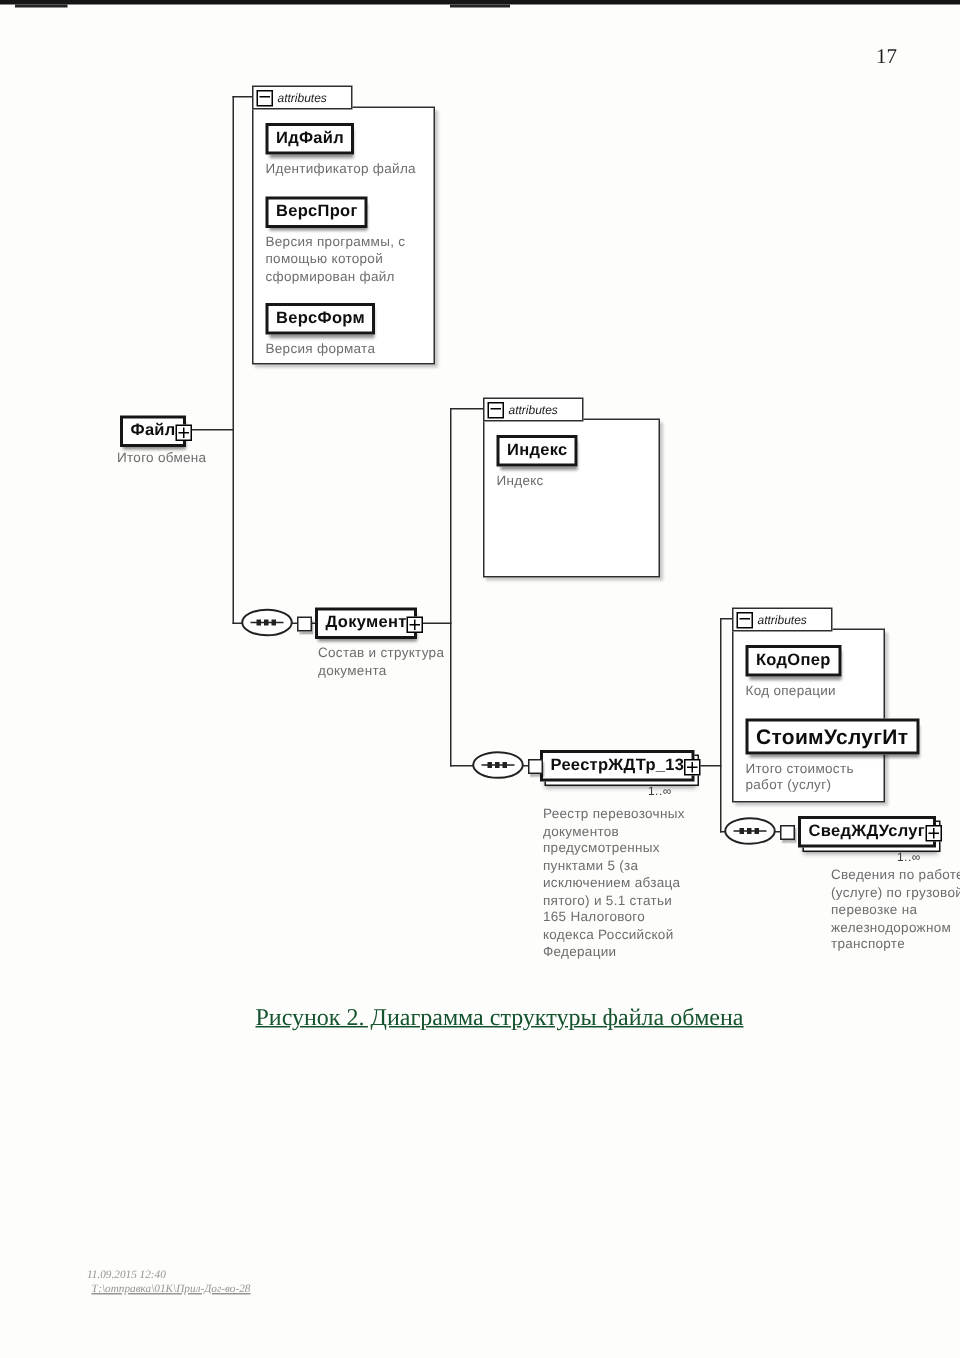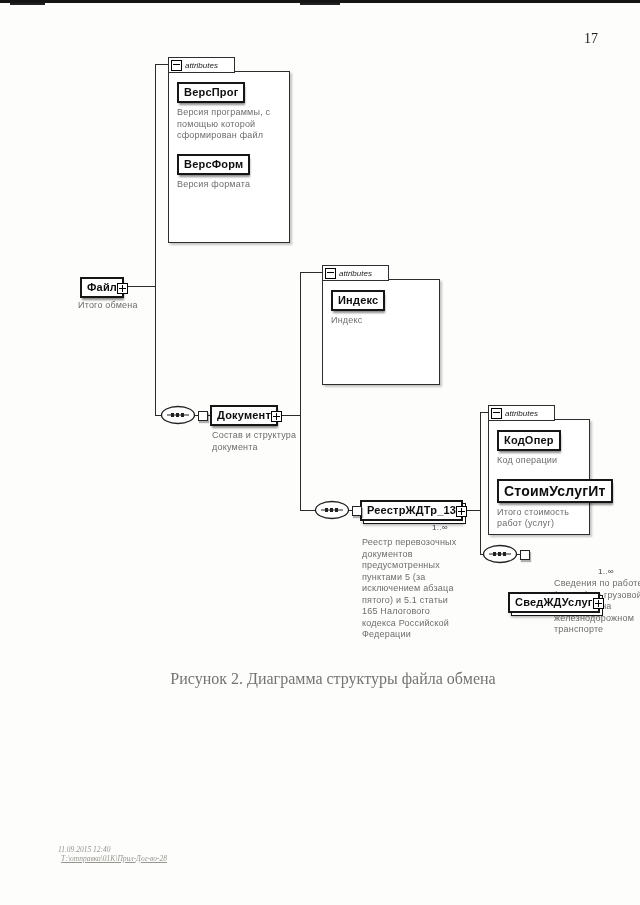--- a/index.html
+++ b/index.html
@@ -57,21 +57,21 @@
   .attr-item .desc{margin-top:4px;}
   
   .seq{z-index:3;}
   .conn{
     width:8px;height:8px;border:1px solid #222;background:#fff;z-index:4;
     box-shadow:1px 2px 1px rgba(0,0,0,.3);
   }
   
   .caption{
     left:0;top:670px;width:640px;text-align:center;padding-left:26px;box-sizing:border-box;
-    font:16px "Liberation Serif", serif;color:#737373;
+    font:16px "Liberation Serif", serif;color:#14532d;text-decoration:underline;
   }
   
   .footer1{left:58px;top:845px;font:italic 7.5px "Liberation Serif", serif;color:#979590;}
   .footer2{left:61px;top:854px;font:italic 7.5px "Liberation Serif", serif;color:#979590;text-decoration:underline;}
 </style>
 </head>
 <body>
 
 <div class="abs scan-top"></div>
 <div class="abs scan-top2"></div>
@@ -95,20 +95,24 @@
 <div class="abs hl" style="left:480px;top:554px;width:6px;"></div>
 <div class="abs hl" style="left:514px;top:554px;width:16px;"></div>
 
 <div class="abs attrs" style="left:168px;top:57px;width:122px;height:186px;">
   <div class="attrs-tab">
     <span class="minus-gadget"></span>
     <span class="attrs-label">attributes</span>
   </div>
   <div class="attrs-body">
     <div class="attr-item">
+      <div class="ebox"><span>ИдФайл</span></div>
+      <div class="desc" style="width:104px;">Идентификатор файла</div>
+    </div>
+    <div class="attr-item">
       <div class="ebox"><span>ВерсПрог</span></div>
       <div class="desc" style="width:104px;">Версия программы, с помощью которой сформирован файл</div>
     </div>
     <div class="attr-item">
       <div class="ebox"><span>ВерсФорм</span></div>
       <div class="desc" style="width:104px;">Версия формата</div>
     </div>
   </div>
 </div>
 
@@ -187,21 +191,21 @@
 
 <svg class="abs seq" style="left:482px;top:544px;" width="36" height="20" viewBox="0 0 36 20">
   <ellipse cx="18" cy="10" rx="16.5" ry="8.5" fill="#fff" stroke="#222" stroke-width="1.3"></ellipse>
   <line x1="7" y1="10" x2="29" y2="10" stroke="#222" stroke-width="1"></line>
   <rect x="11" y="8" width="3" height="4" fill="#222"></rect>
     <rect x="16" y="8" width="3" height="4" fill="#222"></rect>
     <rect x="21" y="8" width="3" height="4" fill="#222"></rect>
 </svg>
 <div class="abs conn" style="left:520px;top:550px;"></div>
 
-<div class="abs element" style="left:508px;top:544px;margin-top:48px;">
+<div class="abs element" style="left:532px;top:544px;">
   <div class="ebox repeat">
     <span>СведЖДУслуг</span>
     <span class="plus-gadget"></span>
   </div>
 </div>
 <div class="abs card" style="left:598px;top:567px;">1..∞</div>
 <div class="abs desc" style="left:554px;top:578px;width:102px;">Сведения по работе (услуге) по грузовой перевозке на железнодорожном транспорте</div>
 
 <div class="abs caption">Рисунок 2. Диаграмма структуры файла обмена</div>
 

